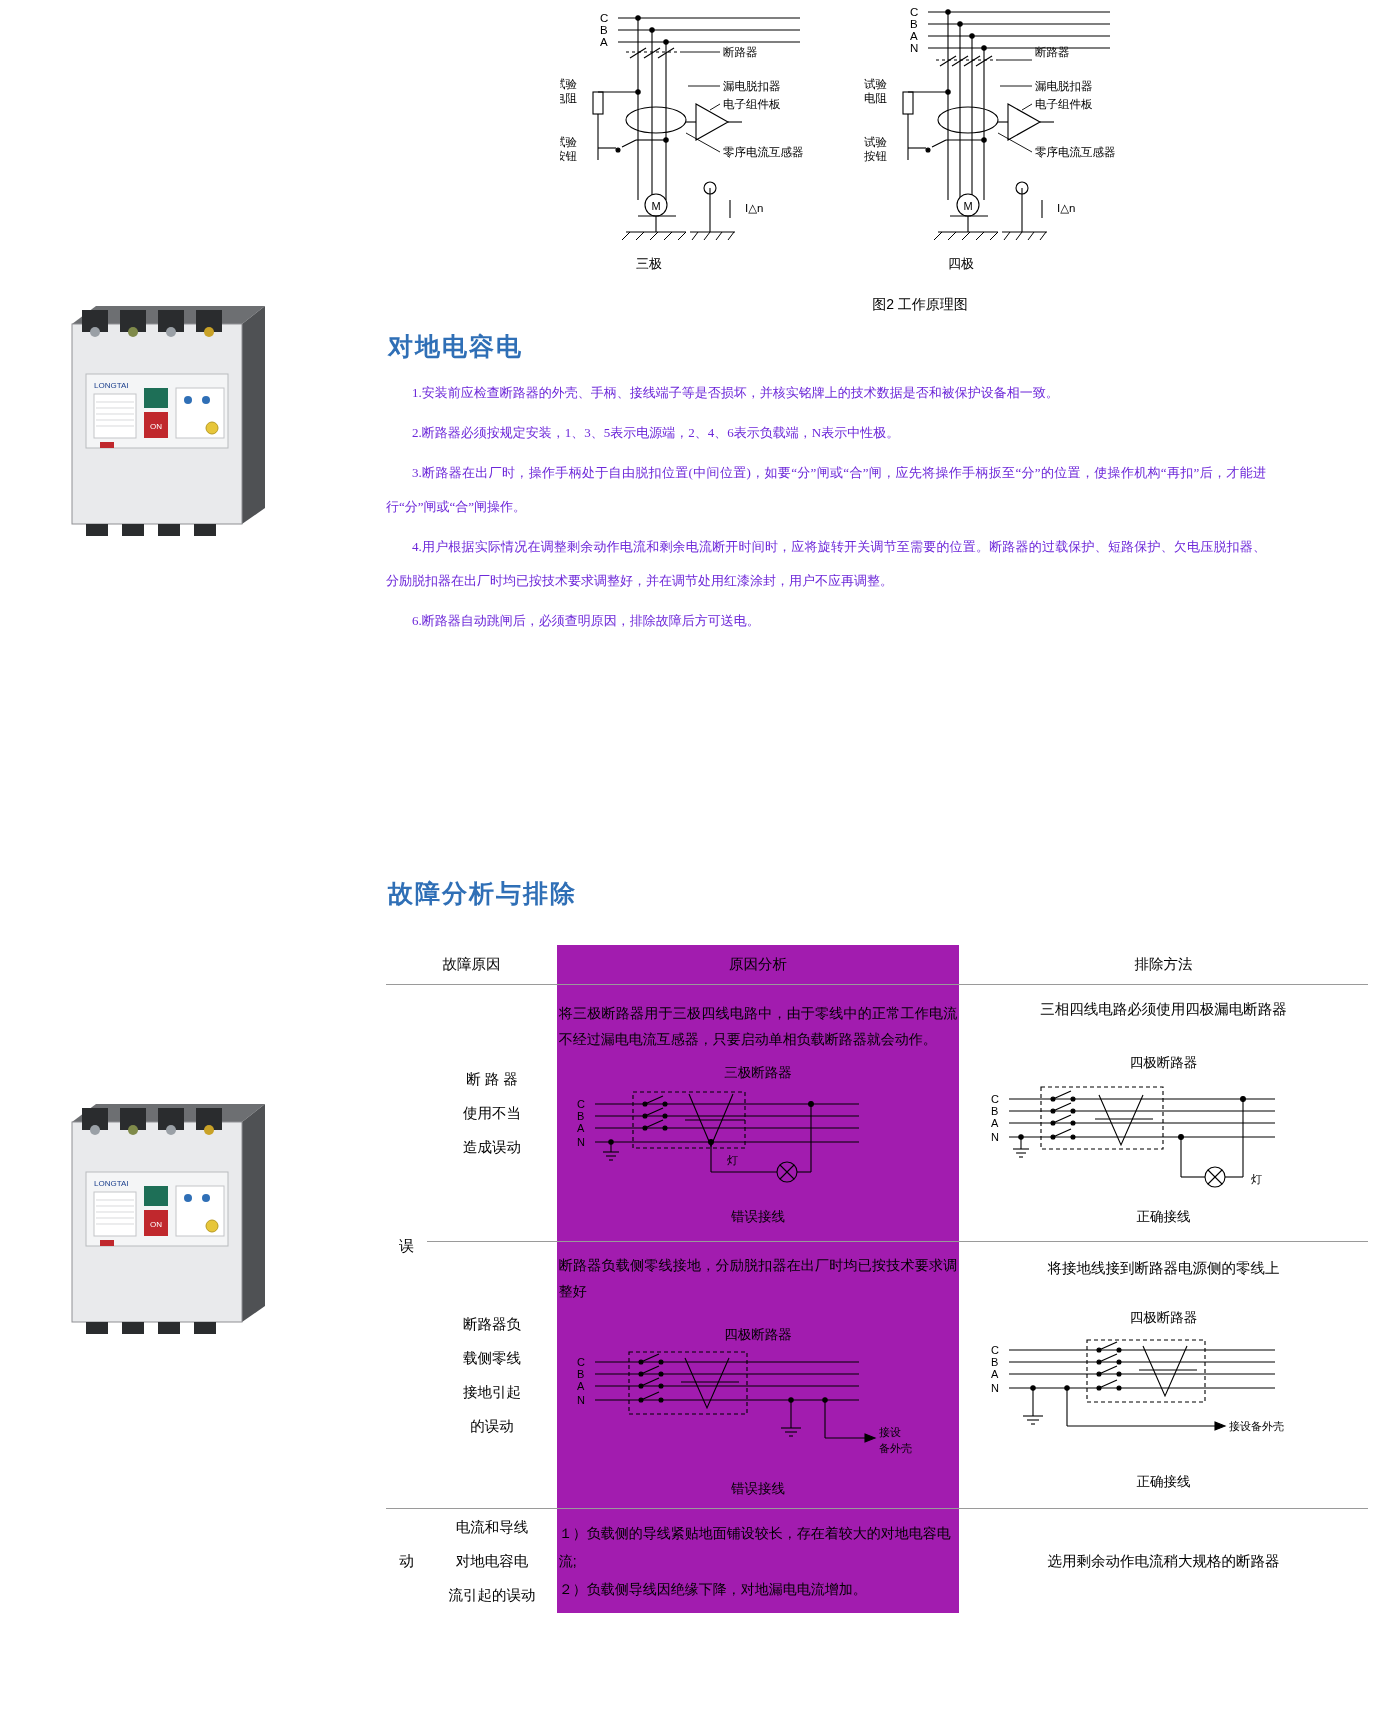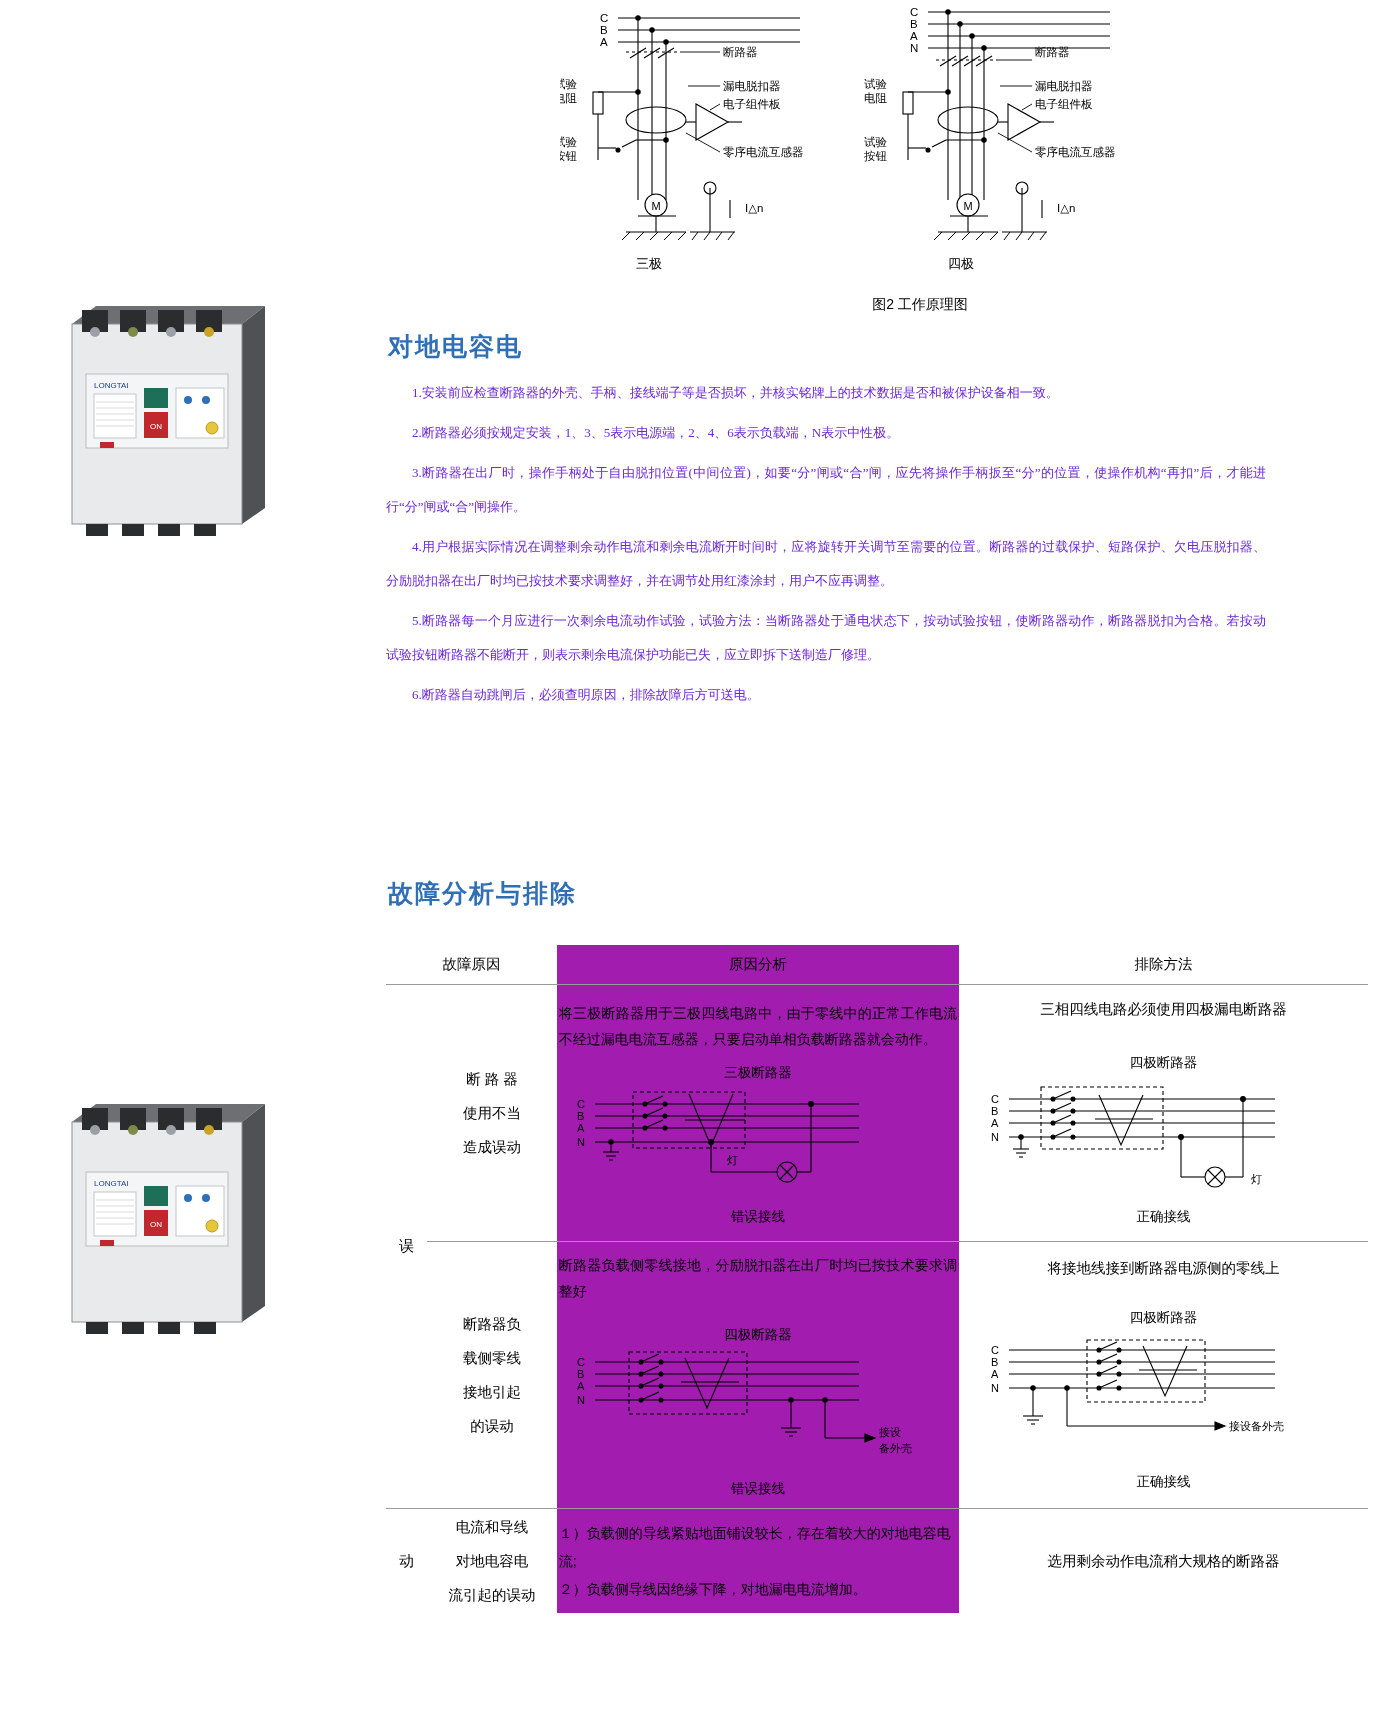--- a/index.html
+++ b/index.html
@@ -321,21 +321,20 @@
   </div>
 
   <div class="sec-h" id="h-install">对地电容电</div>
   <div class="sec-h" id="h-fault">故障分析与排除</div>
 
   <div class="body-col">
     <p>1.安装前应检查断路器的外壳、手柄、接线端子等是否损坏，并核实铭牌上的技术数据是否和被保护设备相一致。</p>
     <p>2.断路器必须按规定安装，1、3、5表示电源端，2、4、6表示负载端，N表示中性极。</p>
     <p>3.断路器在出厂时，操作手柄处于自由脱扣位置(中间位置)，如要“分”闸或“合”闸，应先将操作手柄扳至“分”的位置，使操作机构“再扣”后，才能进行“分”闸或“合”闸操作。</p>
     <p>4.用户根据实际情况在调整剩余动作电流和剩余电流断开时间时，应将旋转开关调节至需要的位置。断路器的过载保护、短路保护、欠电压脱扣器、分励脱扣器在出厂时均已按技术要求调整好，并在调节处用红漆涂封，用户不应再调整。</p>
-    <p>5.断路器每一个月应进行一次剩余电流动作试验，试验方法：当断路器处于通电状态下，按动试验按钮，使断路器动作，断路器脱扣为合格。若按动试验按钮断路器不能断开，则表示剩余电流保护功能已失，应立即拆下送制造厂修理。</p>
     <p>6.断路器自动跳闸后，必须查明原因，排除故障后方可送电。</p>
   </div>
 
   <table class="tbl">
     <tbody>
         <tr class="hdr">
       <td colspan="2">故障原因</td>
       <td class="c-blue">原因分析</td>
       <td>排除方法</td>
     </tr>

